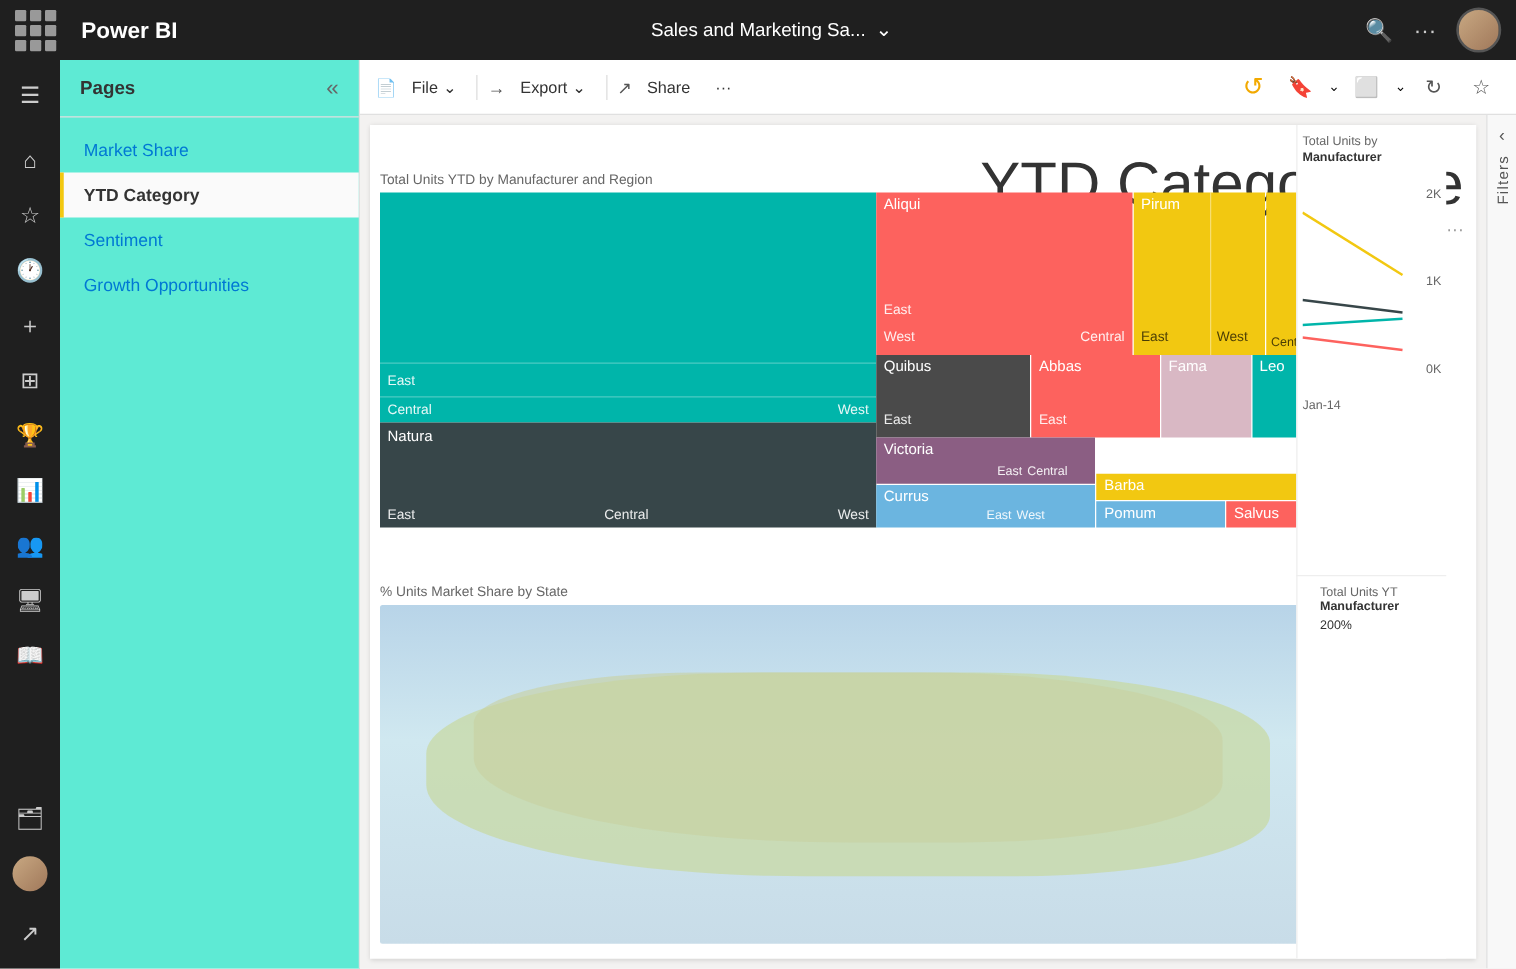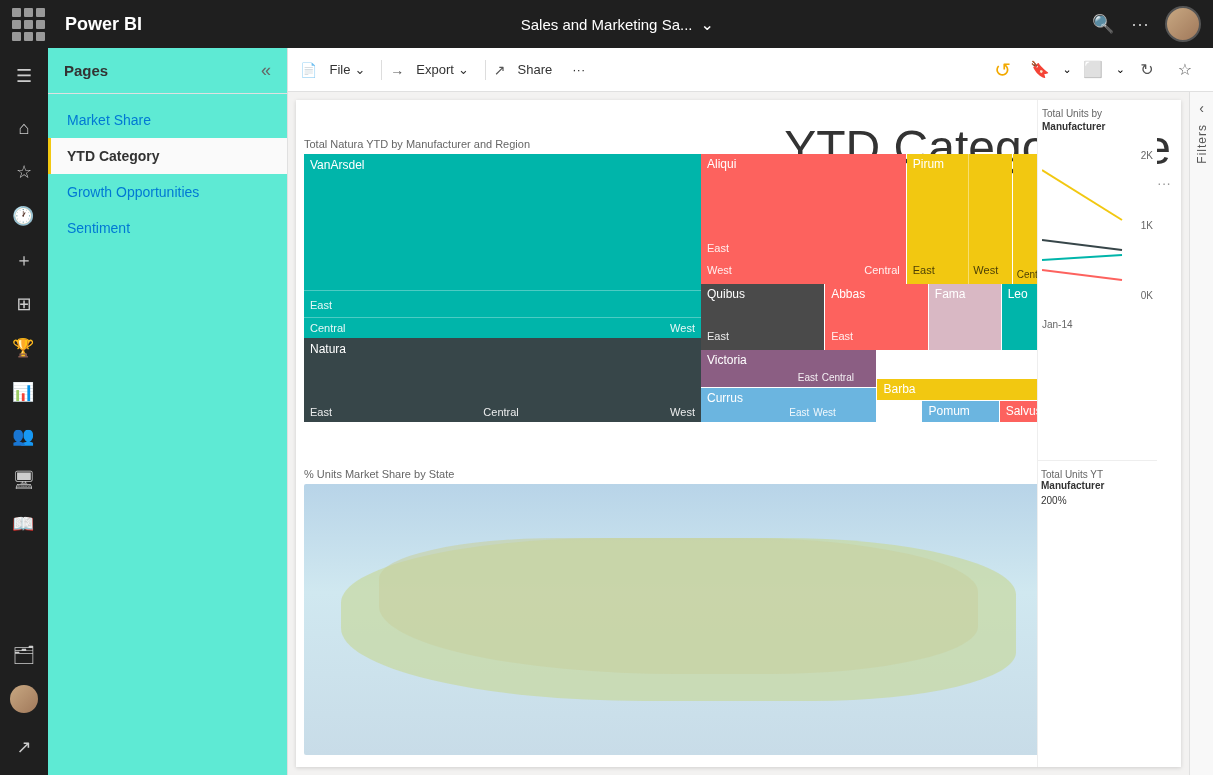--- a/index.html
+++ b/index.html
@@ -87,21 +87,21 @@
 
     .tm-label { font-size: 12px; color: #fff; padding: 4px 6px; }
 
     
     .bottom-section { position: absolute; bottom: 0; left: 0; right: 120px; height: 46%; padding: 8px; }
     .bottom-title { font-size: 11px; color: #666; margin-bottom: 4px; }
     .bottom-map { width: 100%; height: calc(100% - 20px); background: linear-gradient(180deg, #b8d4e8 0%, #d0e8f0 40%, #c8dce8 100%); border-radius: 2px; overflow: hidden; position: relative; }
     .map-landmass { position: absolute; bottom: 20%; left: 5%; right: 5%; height: 60%; background: #c8d8a0; border-radius: 40% 35% 30% 45%; opacity: 0.7; }
 
     
-    .right-bottom-panel { position: absolute; bottom: 0; right: 24px; width: 120px; height: 46%; padding: 8px 4px; border-top: 1px solid #eee; }
+    .right-bottom-panel { position: absolute; bottom: 0; right: 24px; width: 120px; height: 46%; padding: 8px 19px; border-top: 1px solid #eee; }
     .rbp-title { font-size: 10px; color: #666; }
     .rbp-subtitle { font-size: 10px; color: #333; font-weight: 600; }
     .rbp-value { font-size: 10px; color: #333; margin-top: 4px; }
   </style>
 </head>
 <body>
 
 <div class="topbar">
   <div class="topbar-grid">
     <span></span>
@@ -149,22 +149,22 @@
   </div>
 
   <div class="pages-panel">
     <div class="pages-header">
       <span class="pages-title">Pages</span>
       <span class="pages-collapse">«</span>
     </div>
     <div class="pages-list">
       <div class="page-item">Market Share</div>
       <div class="page-item active">YTD Category</div>
+      <div class="page-item">Sentiment</div>
       <div class="page-item">Growth Opportunities</div>
-      <div class="page-item">Sentiment</div>
     </div>
   </div>
 
   <div class="content-area">
 
     <div class="toolbar">
       <span style="font-size:14px;color:#555;">📄</span>
       <button class="toolbar-btn">
         <span>File</span>
         <span>⌄</span>
@@ -198,27 +198,26 @@
         <div class="ytd-title">YTD Category Tre</div>
         <div class="ytd-icons">
           <span>✏</span>
           <span>⧉</span>
           <span>▽</span>
           <span>⛶</span>
           <span>···</span>
         </div>
 
         <div class="treemap-section">
-          <div class="treemap-title">Total Natura YTD by Manufacturer and Region</div>
+          <div class="treemap-title">Total Units YTD by Manufacturer and Region</div>
           <div class="treemap-container">
 
             <div class="tm-left">
 
               <div style="background:#00b5aa;flex:2.2;position:relative;display:flex;flex-direction:column;">
-                <span class="tm-label">VanArsdel</span>
                 <div style="flex:1;display:flex;flex-direction:column;justify-content:flex-end;">
                   <div style="border-top:1px solid rgba(255,255,255,0.3);padding:4px 6px;">
                     <span style="font-size:11px;color:rgba(255,255,255,0.9);">East</span>
                   </div>
                 </div>
                 <div style="border-top:1px solid rgba(255,255,255,0.3);display:flex;justify-content:space-between;padding:4px 6px;">
                   <span style="font-size:11px;color:rgba(255,255,255,0.9);">Central</span>
                   <span style="font-size:11px;color:rgba(255,255,255,0.9);">West</span>
                 </div>
               </div>
@@ -295,21 +294,21 @@
                     <div style="display:flex;flex:1;flex-direction:row;align-items:flex-end;padding:4px;gap:4px;">
                       <span style="font-size:10px;color:rgba(255,255,255,0.9);">East</span>
                       <span style="font-size:10px;color:rgba(255,255,255,0.9);">West</span>
                     </div>
                   </div>
                 </div>
                 <div style="display:flex;flex-direction:column;flex:1;gap:1px;">
                   <div style="background:#f2c811;flex:1;position:relative;margin-top:29px;">
                     <span class="tm-label">Barba</span>
                   </div>
-                  <div style="display:flex;flex:1;gap:1px;margin-left:45px;">
+                  <div style="display:flex;flex:1;gap:1px;">
                     <div style="background:#6bb5e0;flex:1;position:relative;">
                       <span class="tm-label">Pomum</span>
                     </div>
                     <div style="background:#fd625e;flex:0.7;position:relative;">
                       <span class="tm-label">Salvus</span>
                     </div>
                   </div>
                 </div>
               </div>
             </div>

